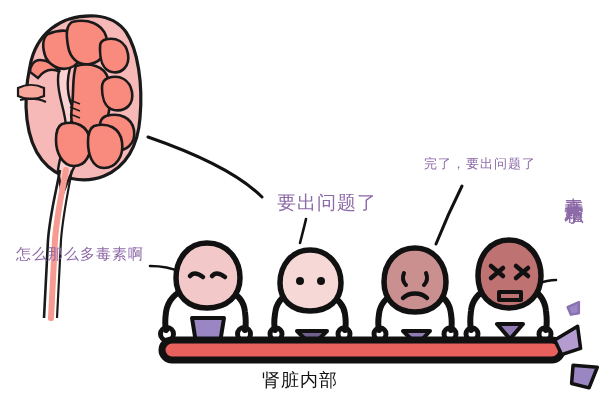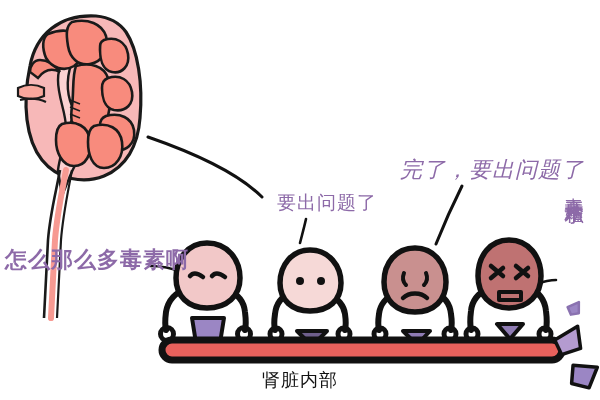--- a/index.html
+++ b/index.html
@@ -1,23 +1,23 @@
 <!DOCTYPE html>
 <html><head>
 <meta charset="utf-8">
 <style>
   html,body{margin:0;padding:0;background:#ffffff;}
   body{width:600px;height:400px;overflow:hidden;
        font-family:"DejaVu Sans","Liberation Sans",sans-serif;}
   #stage{position:relative;width:600px;height:400px;background:#ffffff;}
   svg#art{position:absolute;left:0;top:0;width:600px;height:400px;}
   .lbl{position:absolute;color:#8d6aa8;white-space:nowrap;letter-spacing:1px;}
-  #lbl1{left:5px;  top:245px; font-size:22px;font-weight:bold;}
+  #lbl1{left:16px;  top:245px; font-size:15px;}
   #lbl2{left:277px;top:190px; font-size:19px;}
-  #lbl3{left:400px;top:155px; font-size:22px;font-style:italic;}
+  #lbl3{left:424px;top:155px; font-size:13px;}
   #lbl4{left:562px;top:182px; font-size:19px;
         writing-mode:vertical-rl;text-orientation:upright;letter-spacing:2px;}
   #caption{position:absolute;left:0;top:368px;width:600px;text-align:center;
            font-size:18px;color:#111111;letter-spacing:1px;}
 </style>
 </head>
 <body>
 
 <div id="stage">
 

